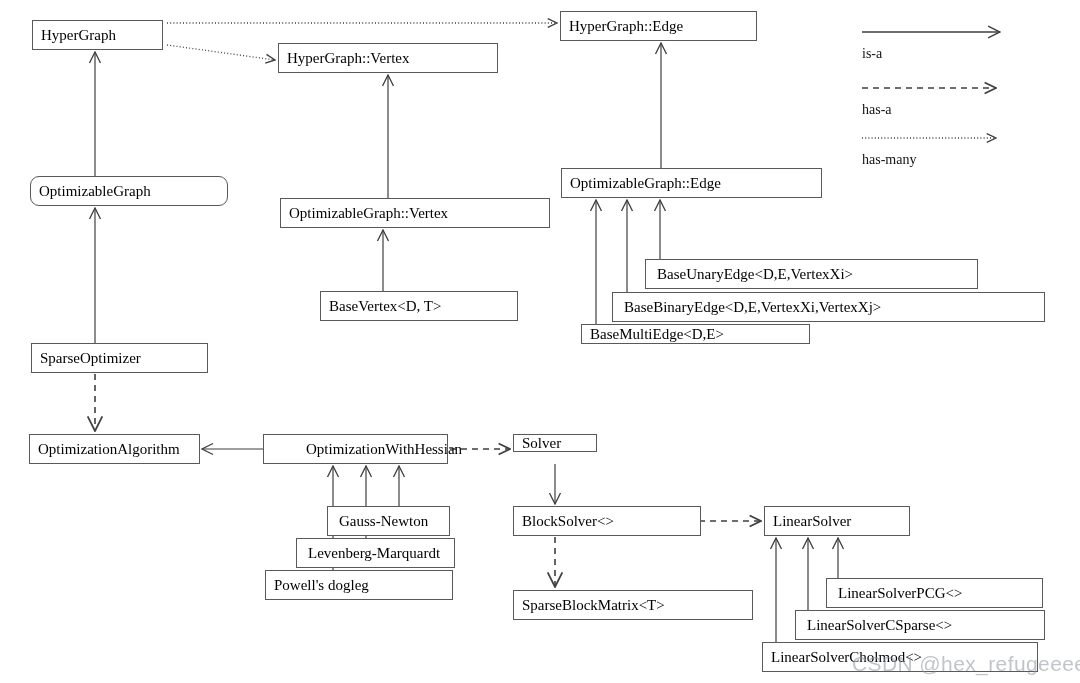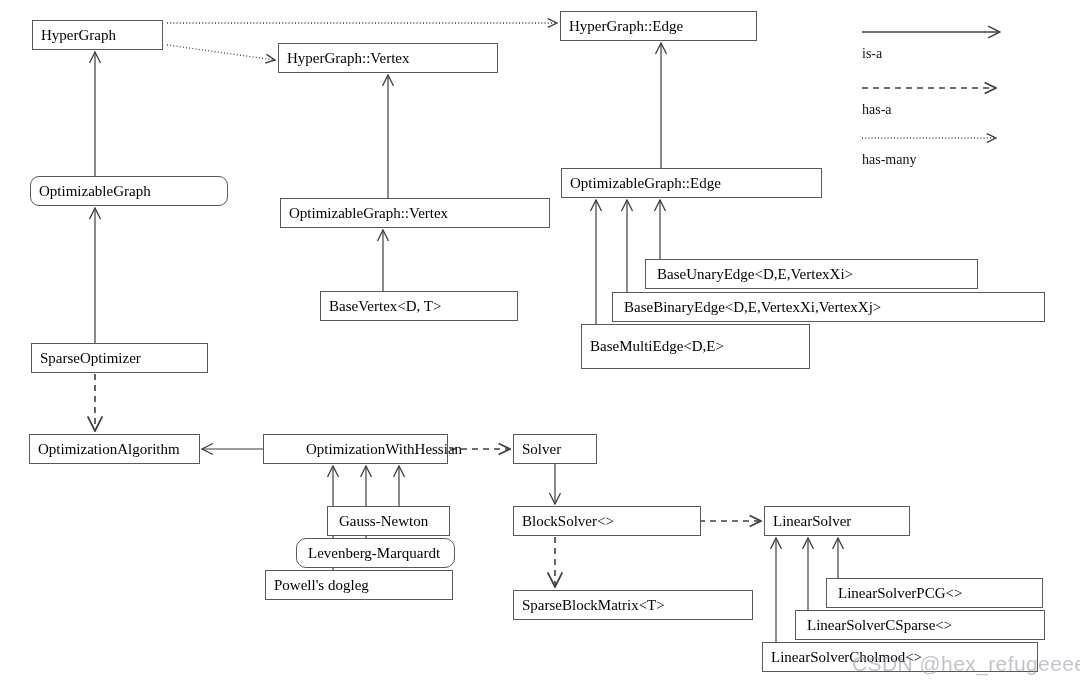--- a/index.html
+++ b/index.html
@@ -153,28 +153,28 @@
 
   <div class="node" style="left:32px;top:20px;width:131px;height:30px;">HyperGraph</div>
   <div class="node" style="left:278px;top:43px;width:220px;height:30px;">HyperGraph::Vertex</div>
   <div class="node" style="left:560px;top:11px;width:197px;height:30px;">HyperGraph::Edge</div>
   <div class="node" style="left:30px;top:176px;width:198px;height:30px;border-radius:9px;">OptimizableGraph</div>
   <div class="node" style="left:280px;top:198px;width:270px;height:30px;">OptimizableGraph::Vertex</div>
   <div class="node" style="left:561px;top:168px;width:261px;height:30px;">OptimizableGraph::Edge</div>
   <div class="node" style="left:280px;top:291px;width:198px;height:30px;margin-left:40px;">BaseVertex&lt;D, T&gt;</div>
   <div class="node pad-lg" style="left:645px;top:259px;width:333px;height:30px;">BaseUnaryEdge&lt;D,E,VertexXi&gt;</div>
   <div class="node pad-lg" style="left:612px;top:292px;width:433px;height:30px;">BaseBinaryEdge&lt;D,E,VertexXi,VertexXj&gt;</div>
-  <div class="node" style="left:581px;top:324px;width:229px;height:45px;">BaseMultiEdge&lt;D,E&gt;</div>
+  <div class="node" style="left:581px;top:324px;width:229px;height:20px;">BaseMultiEdge&lt;D,E&gt;</div>
   <div class="node" style="left:31px;top:343px;width:177px;height:30px;">SparseOptimizer</div>
   <div class="node" style="left:29px;top:434px;width:171px;height:30px;">OptimizationAlgorithm</div>
   <div class="node" style="left:263px;top:434px;width:185px;height:30px;padding-left:42px;">OptimizationWithHessian</div>
   <div class="node pad-lg" style="left:327px;top:506px;width:123px;height:30px;">Gauss-Newton</div>
-  <div class="node pad-lg" style="left:296px;top:538px;width:159px;height:30px;border-radius:10px;">Levenberg-Marquardt</div>
+  <div class="node pad-lg" style="left:296px;top:538px;width:159px;height:30px;">Levenberg-Marquardt</div>
   <div class="node" style="left:265px;top:570px;width:188px;height:30px;">Powell's dogleg</div>
-  <div class="node" style="left:513px;top:434px;width:84px;height:30px;">Solver</div>
+  <div class="node" style="left:513px;top:434px;width:84px;height:18px;">Solver</div>
   <div class="node" style="left:513px;top:506px;width:188px;height:30px;">BlockSolver&lt;&gt;</div>
   <div class="node" style="left:513px;top:590px;width:240px;height:30px;">SparseBlockMatrix&lt;T&gt;</div>
   <div class="node" style="left:764px;top:506px;width:146px;height:30px;font-family:Liberation Serif, serif;">LinearSolver</div>
   <div class="node pad-lg" style="left:826px;top:578px;width:217px;height:30px;">LinearSolverPCG&lt;&gt;</div>
   <div class="node pad-lg" style="left:795px;top:610px;width:250px;height:30px;font-family:Liberation Serif, serif;">LinearSolverCSparse&lt;&gt;</div>
   <div class="node" style="left:762px;top:642px;width:276px;height:30px;">LinearSolverCholmod&lt;&gt;</div>
 
   <div class="legend-label" style="left:862px;top:46px;">is-a</div>
   <div class="legend-label" style="left:862px;top:102px;">has-a</div>
   <div class="legend-label" style="left:862px;top:152px;">has-many</div>

